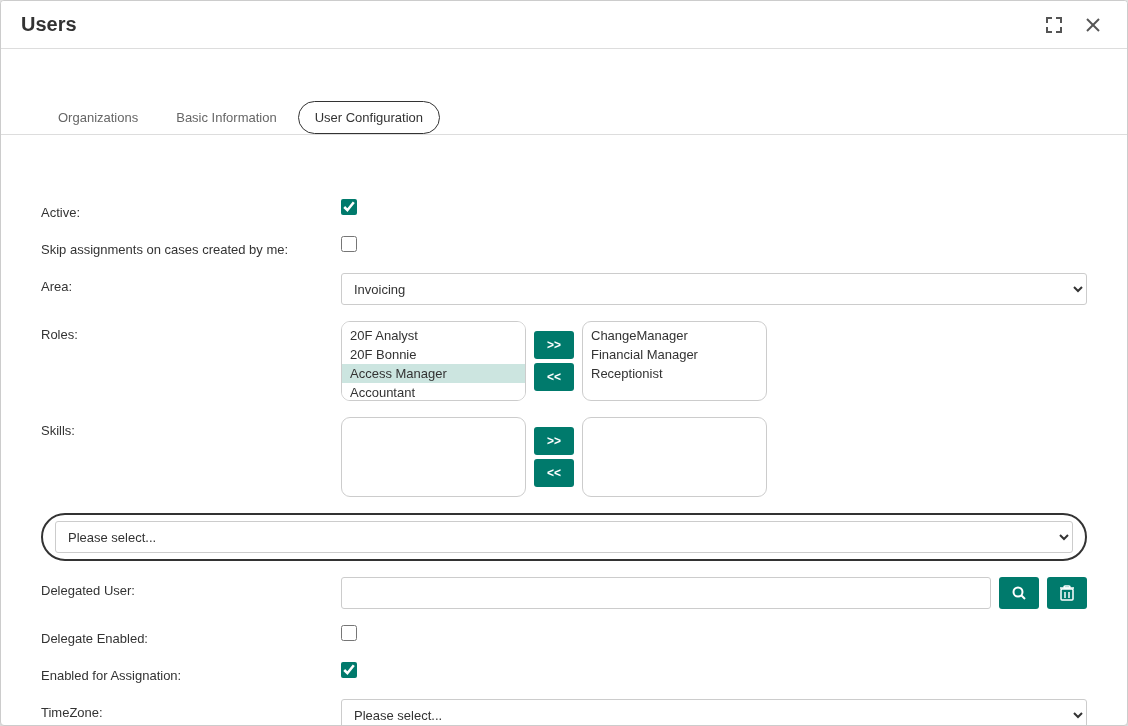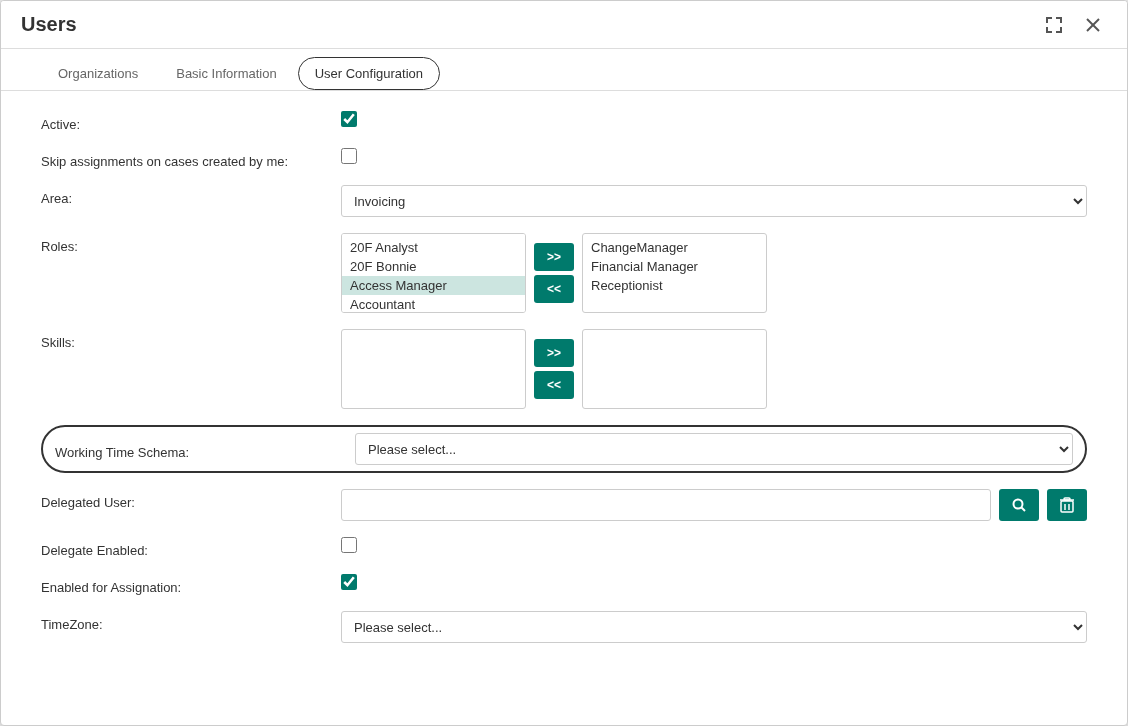--- a/index.html
+++ b/index.html
@@ -15,20 +15,21 @@
     .modal-wrapper {
       width: 1128px;
       height: 726px;
       background: #fff;
       border: 1px solid #ccc;
       border-radius: 4px;
       display: flex;
       flex-direction: column;
       overflow: hidden;
       box-shadow: 0 2px 12px rgba(0,0,0,0.15);
+      gap: 44px;
     }
     .modal-header {
       display: flex;
       align-items: center;
       justify-content: space-between;
       padding: 12px 20px;
       border-bottom: 1px solid #ddd;
       background: #fff;
     }
     .modal-title {
@@ -147,21 +148,21 @@
 
     .dual-list-container {
       display: flex;
       gap: 0;
       align-items: center;
     }
     .list-box {
       width: 185px;
       height: 80px;
       border: 1px solid #ccc;
-      border-radius: 3px;
+      border-radius: 9px;
       overflow-y: auto;
       background: #fff;
       padding: 4px 0;
     }
     .list-box .list-item {
       padding: 2px 8px;
       font-size: 13px;
       color: #333;
       cursor: pointer;
     }
@@ -297,21 +298,20 @@
             <button class="arrow-btn">&gt;&gt;</button>
             <button class="arrow-btn">&lt;&lt;</button>
           </div>
           <div class="list-box"></div>
         </div>
       </div>
     </div>
 
     <div class="working-time-row">
       <div class="working-time-inner">
-        <div class="form-label">Working Time Schema:</div>
         <div class="form-control">
           <select class="dropdown">
             <option value="">Please select...</option>
           </select>
         </div>
       </div>
     </div>
 
     <div class="form-row">
       <div class="form-label">Delegated User:</div>

